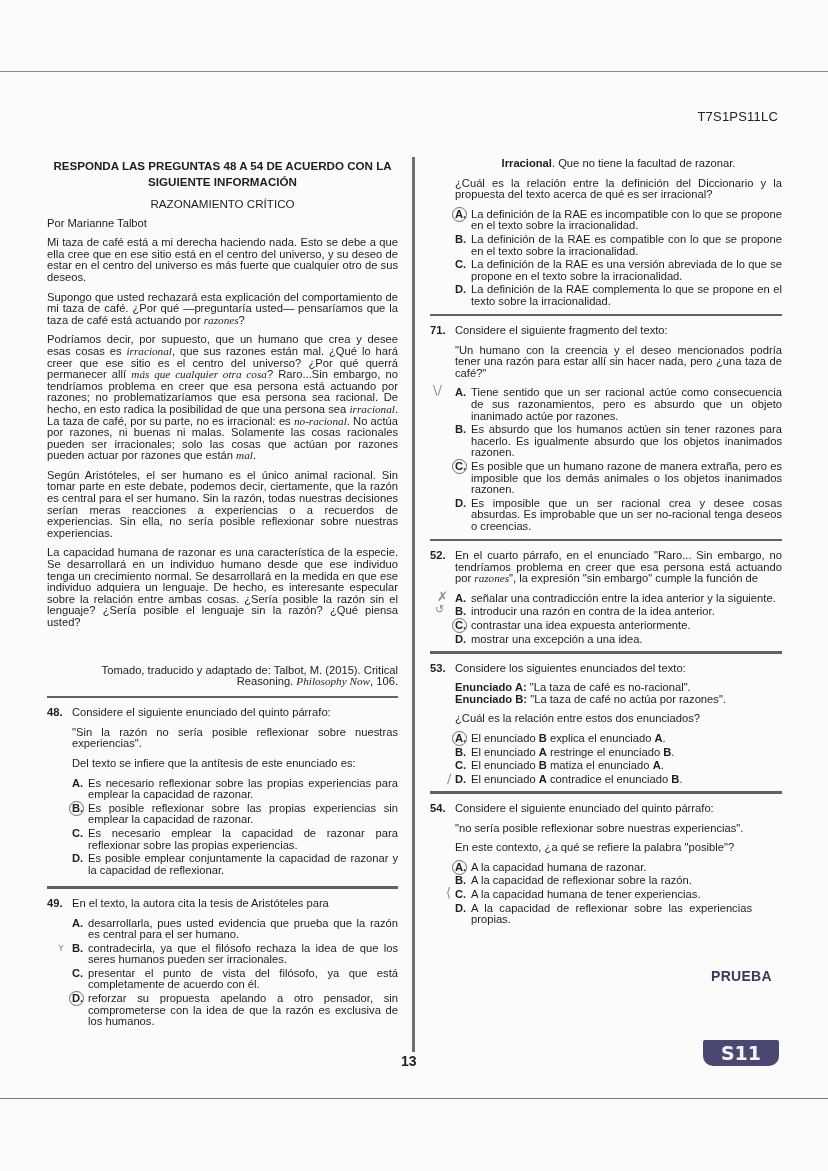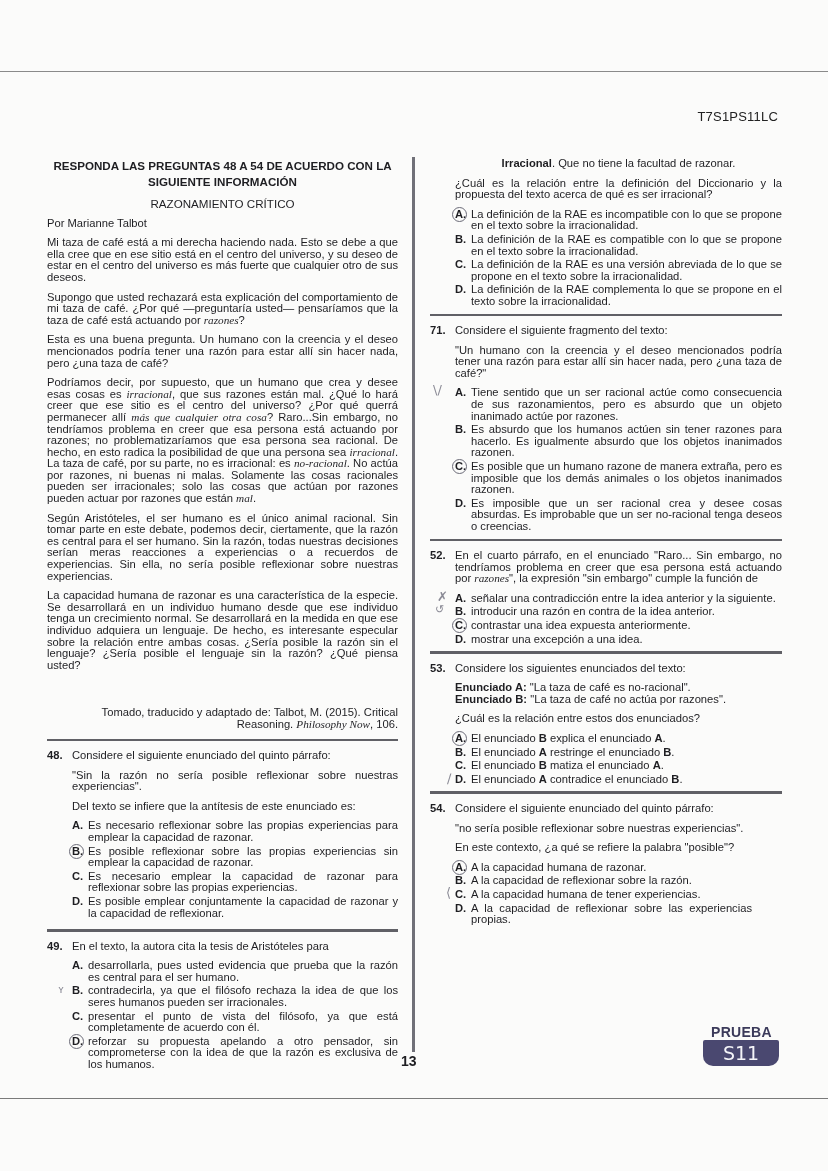--- a/index.html
+++ b/index.html
@@ -30,40 +30,39 @@
   .opts { margin-left: 25px; margin-bottom: 0; }
   .opt { display: flex; margin-bottom: 2px; text-align: justify; }
   .opt .letter { font-weight: bold; width: 16px; flex: none; position: relative; }
   .opt .letter.circled::before {
     content: ""; position: absolute; left: -3px; top: -2px; width: 13px; height: 13px;
     border: 1.5px solid #6b6b78; border-radius: 50%;
   }
   .opt .otext { flex: 1; }
   .mark { position: absolute; color: #8a8a95; font-size: 13px; font-family: "DejaVu Sans", sans-serif; }
   .page-num { position: absolute; left: 401px; top: 1053px; font-weight: bold; font-size: 14px; }
-  .badge-label { position: absolute; left: 711px; top: 1024px; font-weight: bold; font-size: 14px; color: #3b3a5a; letter-spacing: 0.3px; }
+  .badge-label { position: absolute; left: 711px; top: 968px; font-weight: bold; font-size: 14px; color: #3b3a5a; letter-spacing: 0.3px; }
   .badge {
     position: absolute; left: 703px; top: 1040px; width: 76px; height: 26px; background: #4a4870;
-    border-radius: 2px 2px 10px 10px; color: #f4f4f8; font-weight: normal; font-size: 19px; text-align: center; line-height: 26px;
+    border-radius: 2px 2px 10px 10px; color: #f4f4f8; font-weight: bold; font-size: 19px; text-align: center; line-height: 26px;
     font-family: "DejaVu Sans", sans-serif;
   }
 </style>
 </head>
 <body>
 
 <div class="hr-top"></div>
 <div class="code">T7S1PS11LC</div>
 
 <div class="col col-left">
   <div class="title">RESPONDA LAS PREGUNTAS 48 A 54 DE ACUERDO CON LA SIGUIENTE INFORMACIÓN</div>
   <div class="subtitle">RAZONAMIENTO CRÍTICO</div>
   <p>Por Marianne Talbot</p>
   <p>Mi taza de café está a mi derecha haciendo nada. Esto se debe a que ella cree que en ese sitio está en el centro del universo, y su deseo de estar en el centro del universo es más fuerte que cualquier otro de sus deseos.</p>
   <p><span>Supongo que usted rechazará esta explicación del comportamiento de mi taza de café. ¿Por qué —preguntaría usted— pensaríamos que la taza de café está actuando por </span><em class="serif">razones</em><span>?</span></p>
-  <p>Esta es una buena pregunta. Un humano con la creencia y el deseo mencionados podría tener una razón para estar allí sin hacer nada, pero ¿una taza de café?</p>
   <p><span>Podríamos decir, por supuesto, que un humano que crea y desee esas cosas es </span><em class="serif">irracional</em><span>, que sus razones están mal. ¿Qué lo hará creer que ese sitio es el centro del universo? ¿Por qué querrá permanecer allí </span><em class="serif">más que cualquier otra cosa</em><span>? Raro...Sin embargo, no tendríamos problema en creer que esa persona está actuando por razones; no problematizaríamos que esa persona sea racional. De hecho, en esto radica la posibilidad de que una persona sea </span><em class="serif">irracional</em><span>. La taza de café, por su parte, no es irracional: es </span><em class="serif">no-racional</em><span>. No actúa por razones, ni buenas ni malas. Solamente las cosas racionales pueden ser irracionales; solo las cosas que actúan por razones pueden actuar por razones que están </span><em class="serif">mal</em><span>.</span></p>
   <p>Según Aristóteles, el ser humano es el único animal racional. Sin tomar parte en este debate, podemos decir, ciertamente, que la razón es central para el ser humano. Sin la razón, todas nuestras decisiones serían meras reacciones a experiencias o a recuerdos de experiencias. Sin ella, no sería posible reflexionar sobre nuestras experiencias.</p>
   <p>La capacidad humana de razonar es una característica de la especie. Se desarrollará en un individuo humano desde que ese individuo tenga un crecimiento normal. Se desarrollará en la medida en que ese individuo adquiera un lenguaje. De hecho, es interesante especular sobre la relación entre ambas cosas. ¿Sería posible la razón sin el lenguaje? ¿Sería posible el lenguaje sin la razón? ¿Qué piensa usted?</p>
   <p class="right" style="margin-left:40px;margin-top:36px;"><span>Tomado, traducido y adaptado de: Talbot, M. (2015). Critical Reasoning. </span><em class="serif">Philosophy Now</em><span>, 106.</span></p>
   <div class="sep"></div>
 
   <div class="q">
     <div class="qhead">
         <span class="qnum">48.</span>
         <span class="qtext">Considere el siguiente enunciado del quinto párrafo:</span>

